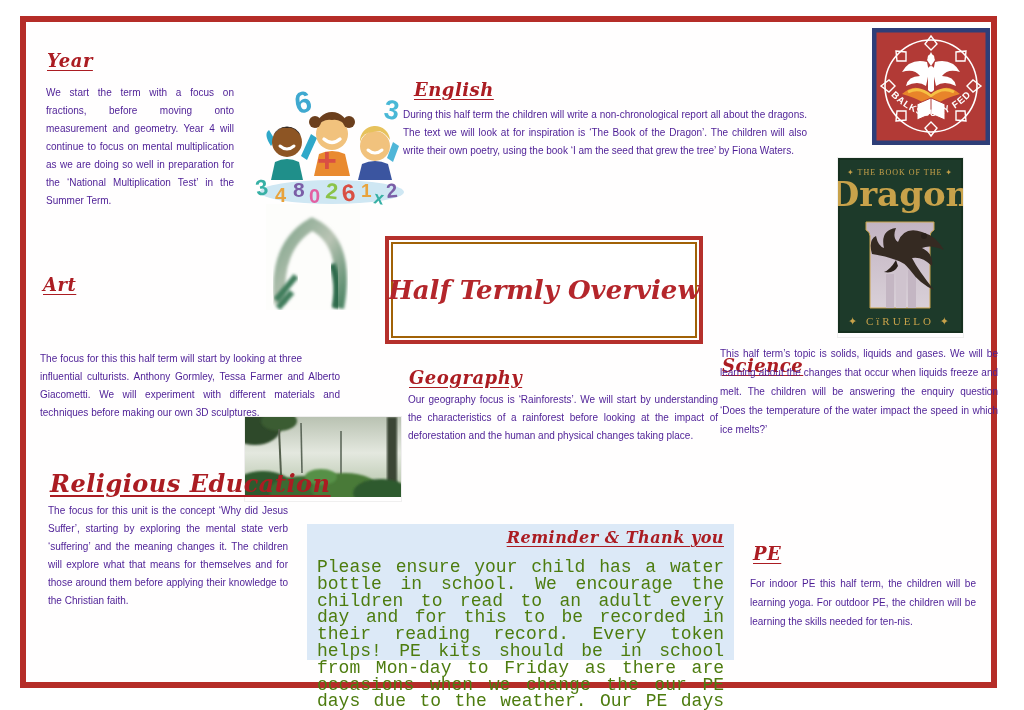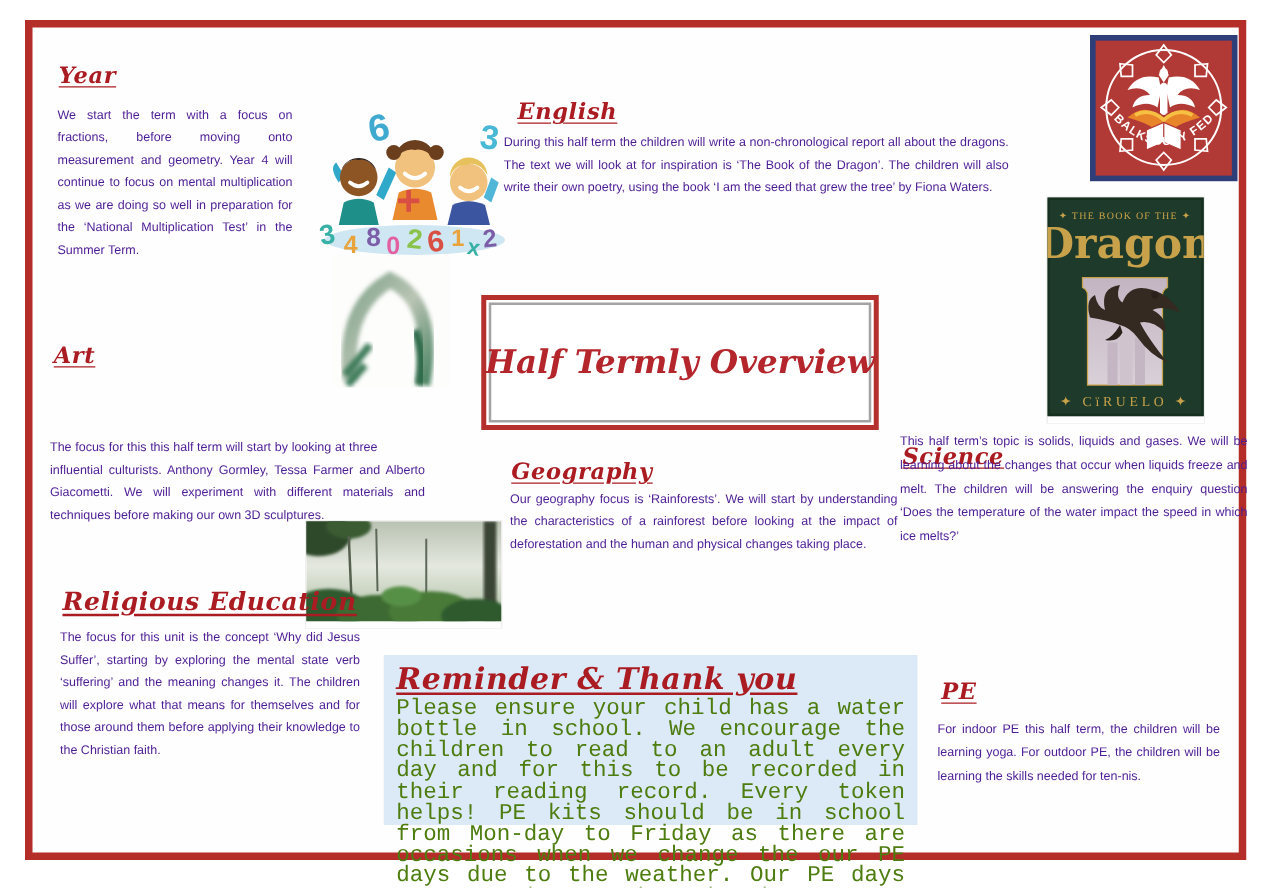--- a/index.html
+++ b/index.html
@@ -3,25 +3,25 @@
 <meta charset="utf-8">
 <style>
   html,body{margin:0;padding:0;background:#ffffff;width:1024px;height:710px;overflow:hidden;}
   body{font-family:"Liberation Sans",sans-serif;position:relative;}
   .frame{position:absolute;left:20px;top:16px;width:965px;height:660px;border:6px solid #b52d28;background:#fffefe;}
   .abs{position:absolute;}
   .h-script{font-family:"DejaVu Serif",serif;font-style:italic;font-weight:bold;color:#ab1c22;
     text-decoration:underline;text-underline-offset:3px;letter-spacing:.5px;font-size:18px;}
   .body-txt{font-size:10px;line-height:18px;color:#4c1d95;text-align:justify;}
   .title-box{border:4px solid #b5302c;background:#fff;padding:2px;}
-  .title-inner{border:2px solid #a3a3a3;height:100%;box-sizing:border-box;display:flex;flex-direction:column;
+  .title-inner{border:2px solid #a16207;height:100%;box-sizing:border-box;display:flex;flex-direction:column;
     justify-content:center;align-items:center;gap:12px;padding:10px 4px;}
   .title-line{font-family:"DejaVu Serif",serif;font-style:italic;font-weight:bold;color:#b4262b;font-size:26px;white-space:nowrap;}
   .reminder-box{background:#dce9f7;box-sizing:border-box;padding:4px 10px 6px 10px;}
-  .reminder-head{text-align:left;font-size:24px;margin-bottom:2px;}
+  .reminder-head{text-align:right;font-size:16px;margin-bottom:12px;}
   .reminder-txt{font-size:18px;line-height:16.8px;color:#4d7c0f;text-align:justify;font-family:Liberation Mono, monospace;}
   .img-shadow{box-shadow:0 0 0 1px rgba(0,0,0,.06);}
   .spacer-r{float:right;width:38px;height:16px;}
 </style>
 </head>
 <body>
 
 <div class="frame"></div>
 
 <div class="abs h-script" style="left:47px;top:50px;">Year</div>
@@ -111,21 +111,21 @@
     <line x1="56" y1="6" x2="57" y2="56" stroke="#5d685a" stroke-width="1.6"></line>
     <line x1="96" y1="14" x2="96" y2="58" stroke="#5d685a" stroke-width="1.6"></line>
     <ellipse cx="18" cy="70" rx="30" ry="16" fill="#2f5a2d" filter="url(#blur2)"></ellipse>
     <ellipse cx="58" cy="74" rx="34" ry="15" fill="#3c6b33" filter="url(#blur2)"></ellipse>
     <ellipse cx="100" cy="72" rx="34" ry="16" fill="#487a38" filter="url(#blur2)"></ellipse>
     <ellipse cx="136" cy="76" rx="28" ry="14" fill="#2f5a2d" filter="url(#blur2)"></ellipse>
     <ellipse cx="76" cy="60" rx="16" ry="8" fill="#569046" filter="url(#blur2)"></ellipse>
   </svg>
 </div>
 
-<div class="abs h-script" style="left:50px;top:469px;font-size:20px;">Religious Education</div>
+<div class="abs h-script" style="left:50px;top:469px;font-size:24px;">Religious Education</div>
 <div class="abs body-txt" style="left:48px;top:502px;width:240px;">The focus for this unit is the concept ‘Why did Jesus Suffer’, starting by exploring the mental state verb ‘suffering’ and the meaning changes it. The children will explore what that means for themselves and for those around them before applying their knowledge to the Christian faith.</div>
 
 <div class="abs h-script" style="left:414px;top:79px;">English</div>
 <div class="abs body-txt" style="left:403px;top:106px;width:404px;">During this half term the children will write a non-chronological report all about the dragons. The text we will look at for inspiration is ‘The Book of the Dragon’. The children will also write their own poetry, using the book ‘I am the seed that grew the tree’ by Fiona Waters.</div>
 
 <div class="abs title-box" style="left:385px;top:236px;width:306px;height:96px;">
   <div class="title-inner">
     <div class="title-line">Half Termly Overview</div>
   </div>
 </div>

